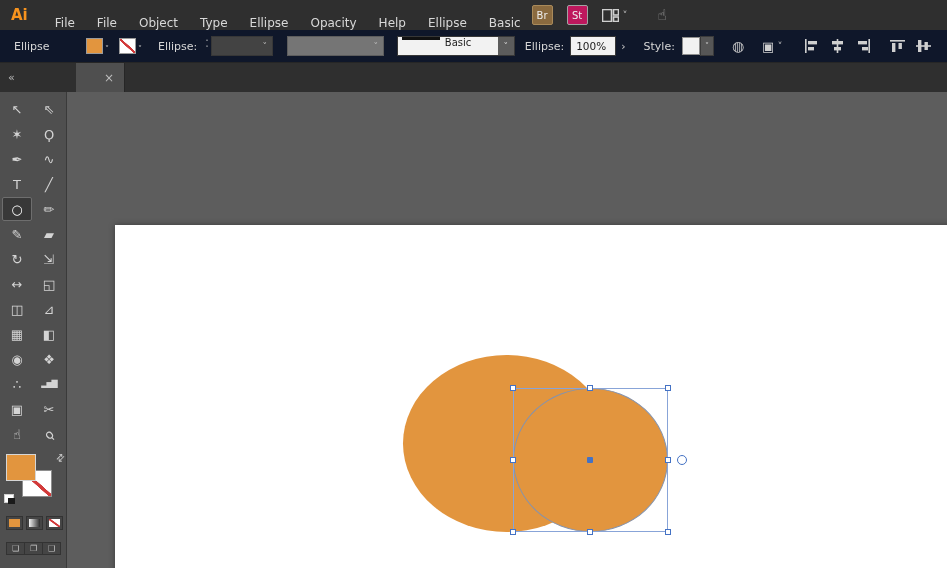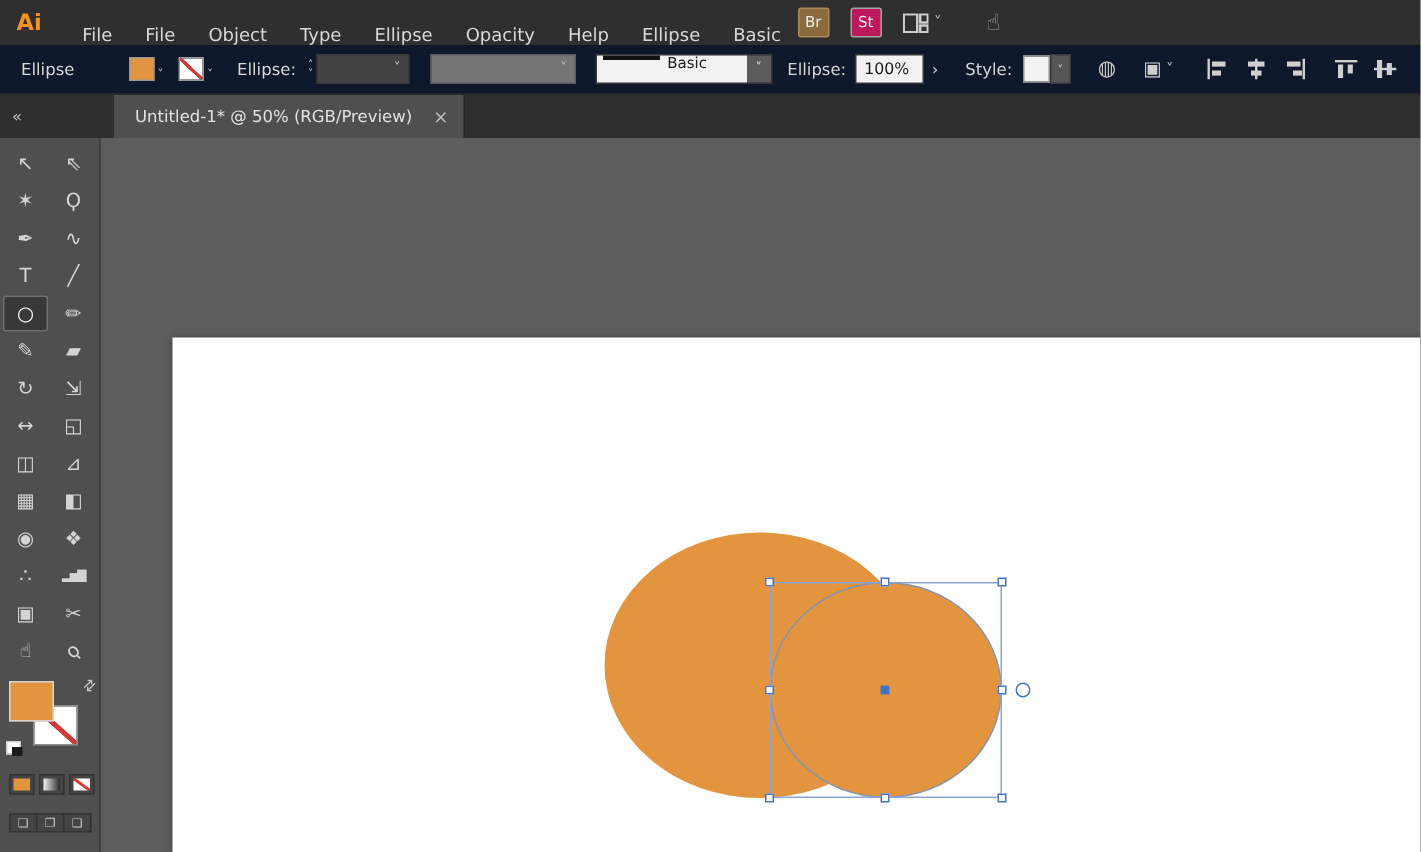--- a/index.html
+++ b/index.html
@@ -199,21 +199,20 @@
       <rect x="0" y="6.2" width="15" height="1.6" class="f"></rect>
         <rect x="2" y="1" width="3.4" height="12" class="f"></rect>
         <rect x="8.5" y="3" width="3.4" height="8" class="f"></rect>
     </svg>
   </span>
 </div>
 
 <div class="tabbar">
   <span class="collapse">«</span>
   <div class="tab">
-    <span>Untitled-1* @ 50% (RGB/Preview)</span>
     <span class="close">×</span>
   </div>
 </div>
 
 <div class="toolbar">
   <div class="tools">
     <div class="tool">
         <span class="g">↖</span>
       </div>
     <div class="tool">

